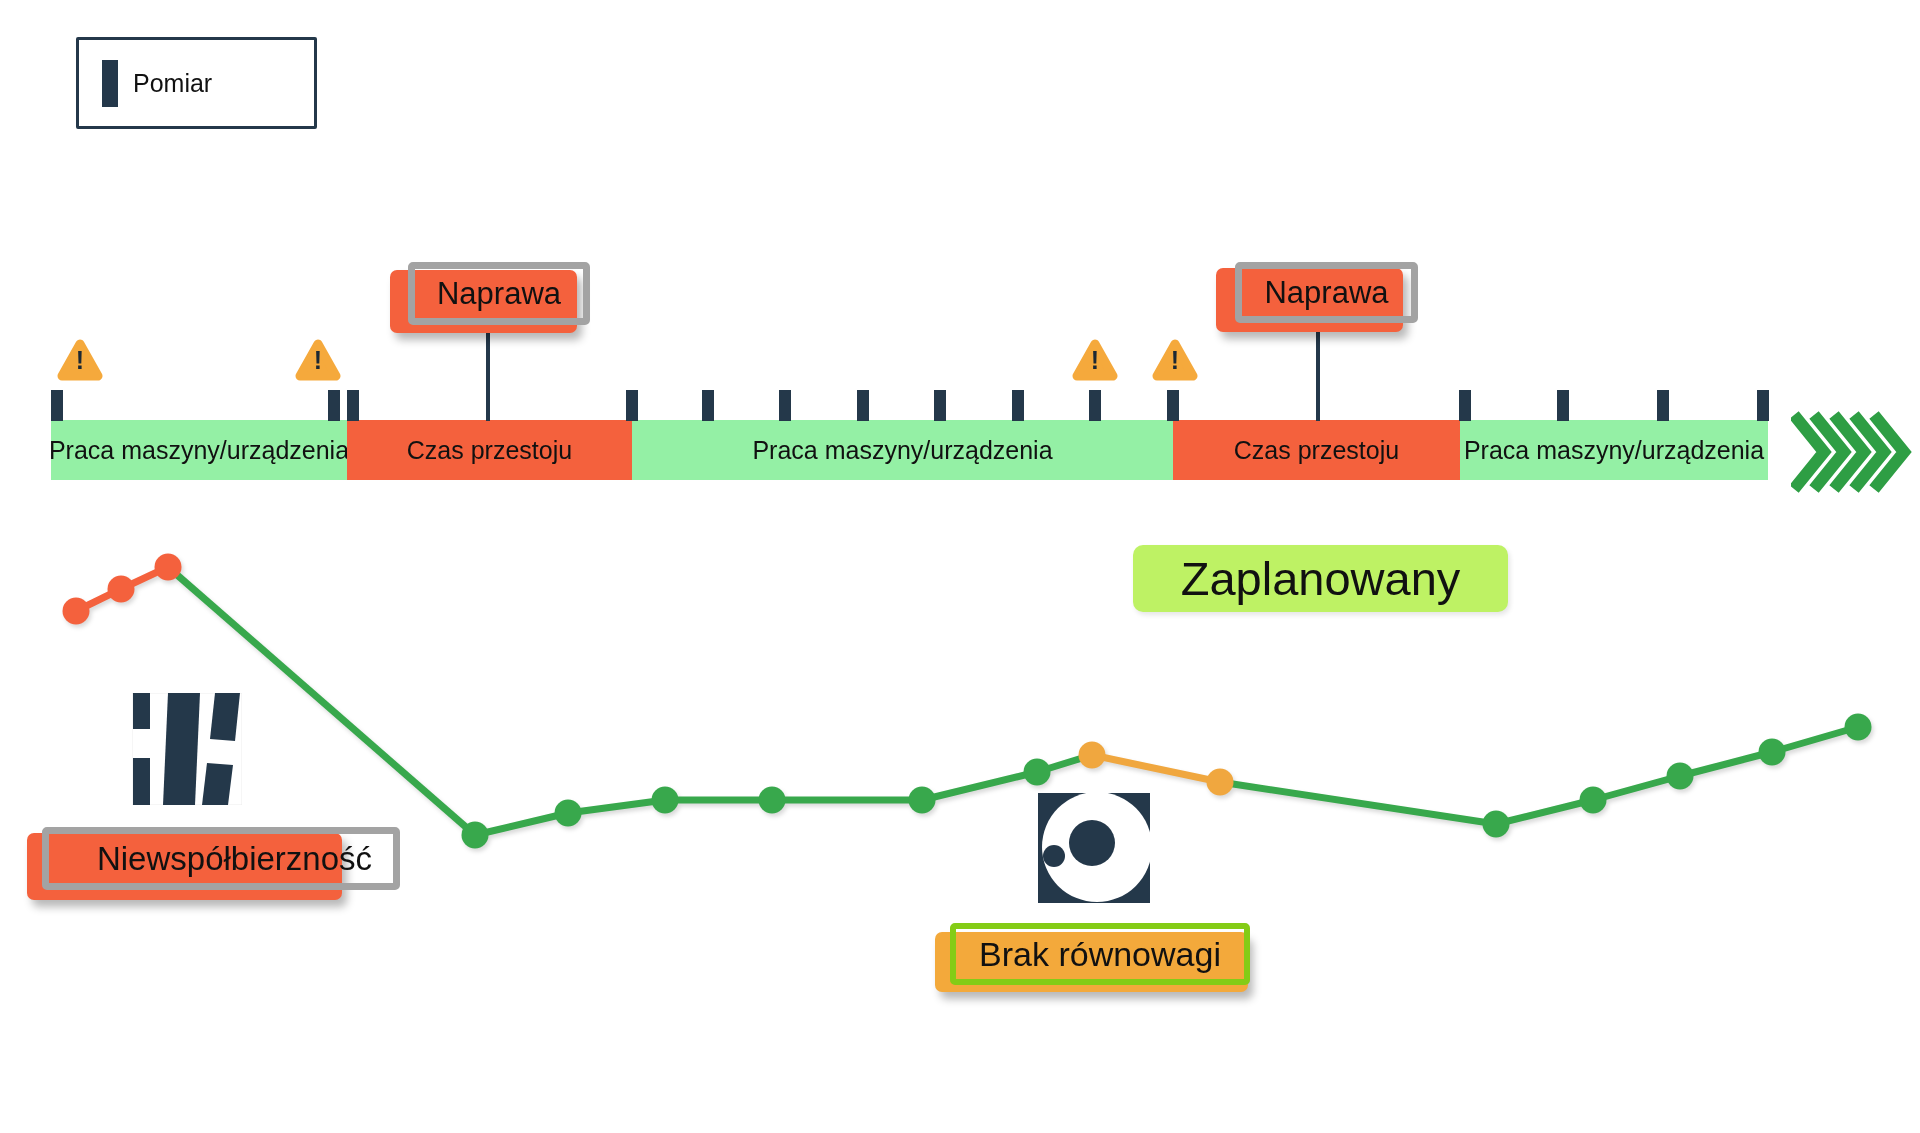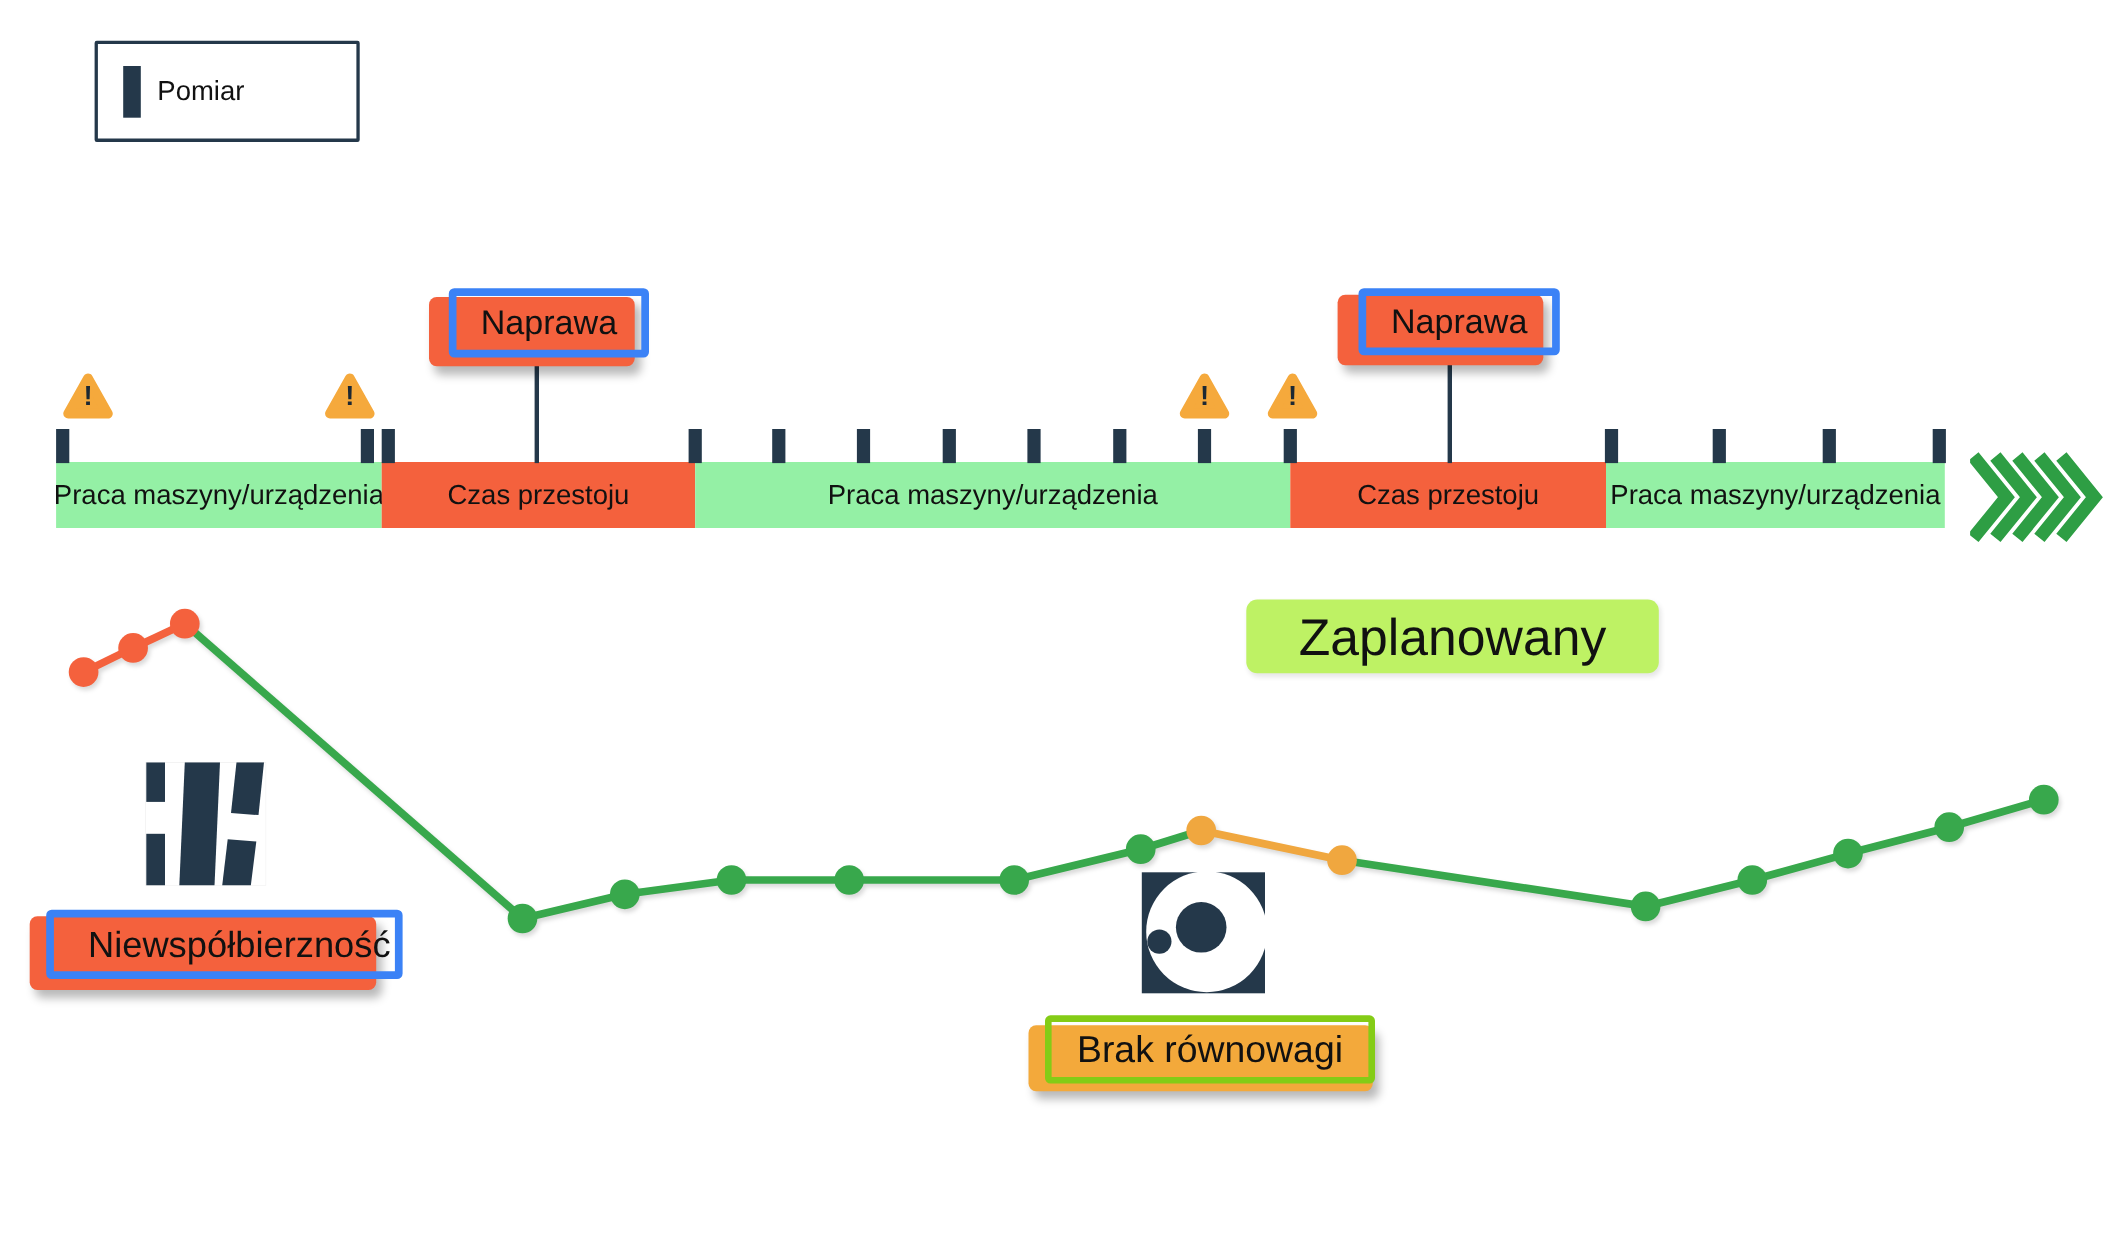--- a/index.html
+++ b/index.html
@@ -2,21 +2,21 @@
 <html><head>
 <meta charset="utf-8">
 <style>
   html,body{margin:0;padding:0;background:#ffffff;}
   .stage{
     position:relative;width:1920px;height:1133px;overflow:hidden;background:#ffffff;
     font-family:"Liberation Sans","DejaVu Sans",sans-serif;color:#111;
   }
   
   .legend{position:absolute;background:#fff;border:3px solid #24384A;border-radius:2px;}
-  .legend-pomiar{left:86px;top:37px;width:235px;height:86px;}
+  .legend-pomiar{left:76px;top:37px;width:235px;height:86px;}
   .pomiar-bar{position:absolute;left:23px;top:20px;width:16px;height:47px;background:#24384A;}
   .legend-pomiar .lbl{position:absolute;left:54px;top:0;height:86px;display:flex;align-items:center;font-size:25px;}
   .legend-wyniki{left:82px;top:155px;width:235px;height:85px;}
   .legend-wyniki .dot{position:absolute;left:17px;width:22px;height:22px;border-radius:50%;}
   .legend-wyniki .lbl{position:absolute;left:50px;top:0;height:85px;display:flex;align-items:center;font-size:25px;}
   
   .seg{position:absolute;top:420px;height:60px;display:flex;align-items:center;justify-content:center;}
   .seg.work{background:#94F0A5;}
   .seg.downtime{background:#F4613D;}
   .seg span{font-size:25px;color:#111;white-space:nowrap;text-align:right;}
@@ -25,32 +25,32 @@
   .warn{position:absolute;top:337px;width:46px;height:46px;}
   .warn svg{position:absolute;left:0;top:0;}
   .warn .glyph{position:absolute;left:0;top:9px;width:46px;text-align:center;font-size:25px;font-weight:bold;color:#1c2833;}
   #chevrons{position:absolute;left:1791px;top:409px;}
   
   .callout{position:absolute;}
   .callout .fill{position:absolute;border-radius:7px;box-shadow:5px 7px 9px rgba(0,0,0,0.28);}
   .fill.red{background:#F4613D;}
   .fill.orange{background:#F3A93B;}
   .callout .frame{position:absolute;box-sizing:border-box;border-radius:5px;display:flex;align-items:center;justify-content:center;}
-  .frame.red{border:7px solid #3b82f6;}
+  .frame.red{border:7px solid #a3a3a3;}
   .frame.orange{border:6px solid #84cc16;}
   .naprawa-1{left:390px;top:262px;}
   .naprawa-2{left:1216px;top:262px;}
   .naprawa-1 .fill{left:0;top:8px;width:187px;height:63px;}
   .naprawa-1 .frame{left:18px;top:0;width:182px;height:63px;}
   .naprawa-2 .fill{left:0;top:6px;width:187px;height:64px;}
   .naprawa-2 .frame{left:19px;top:0;width:183px;height:61px;}
   .naprawa-1 .frame,.naprawa-2 .frame{font-size:31px;}
   .misalign-label{left:27px;top:827px;}
   .misalign-label .fill{left:0;top:6px;width:315px;height:67px;}
-  .misalign-label .frame{left:15px;top:0;width:324px;height:63px;font-size:33px;padding-left:27px;}
+  .misalign-label .frame{left:15px;top:0;width:358px;height:63px;font-size:33px;padding-left:27px;}
   .imbalance-label{left:935px;top:923px;}
   .imbalance-label .fill{left:0;top:9px;width:313px;height:60px;}
   .imbalance-label .frame{left:15px;top:0;width:300px;height:62px;font-size:34px;}
   .planned-label{
     position:absolute;left:1133px;top:545px;width:375px;height:67px;background:#bef264;border-radius:10px;
     display:flex;align-items:center;justify-content:center;font-size:47px;box-shadow:2px 3px 5px rgba(0,0,0,0.10);
   }
   
   .diagram-icon{position:absolute;}
   #chart{position:absolute;left:0;top:0;filter:drop-shadow(2px 3px 2px rgba(0,0,0,0.15));pointer-events:none;}

